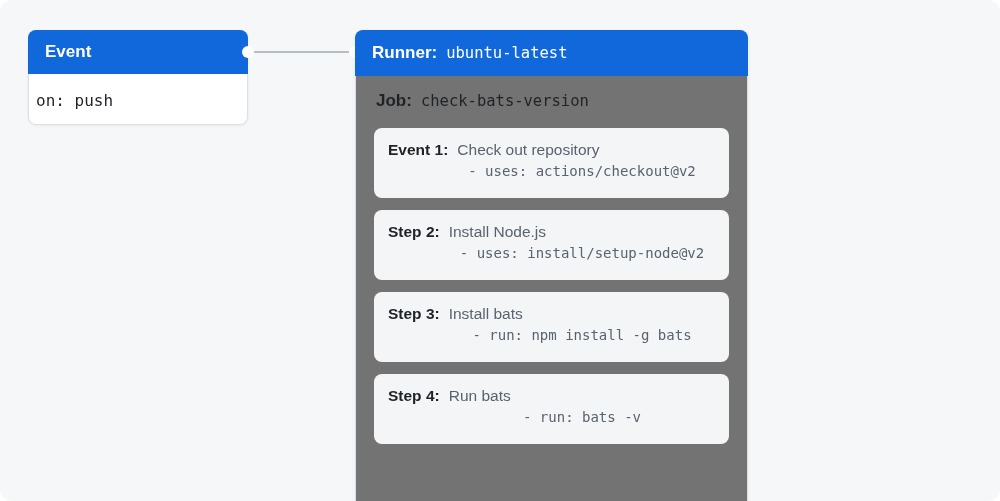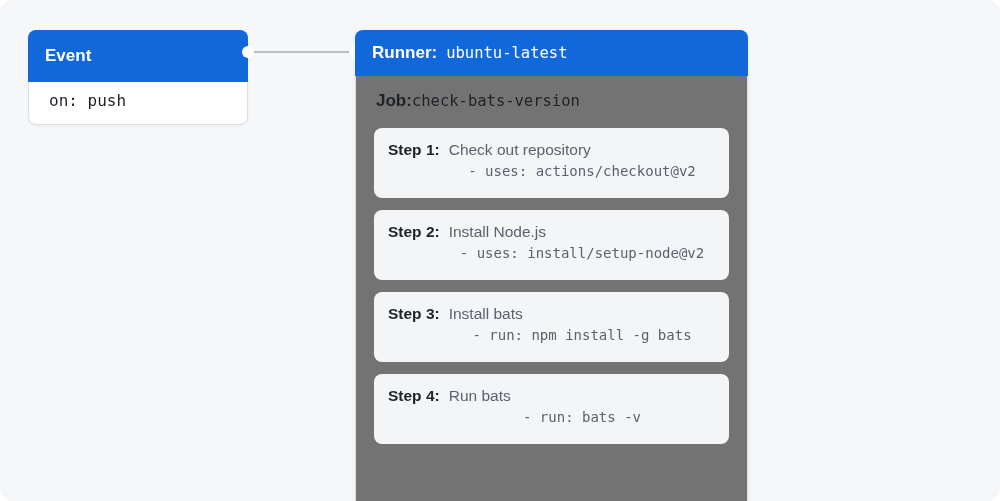--- a/index.html
+++ b/index.html
@@ -25,28 +25,28 @@
   }
   .mono{font-family:"DejaVu Sans Mono","Liberation Mono",monospace;text-align:center;}
 
   
   .event-box{
     position:absolute;left:28px;top:30px;width:220px;height:95px;
     background:#ffffff;border:1px solid var(--box-border);border-radius:8px;
     box-shadow:0 1px 3px rgba(31,35,40,0.06);
   }
   .event-header{
-    position:absolute;left:-1px;top:-1px;right:-1px;height:52px;
+    position:absolute;left:-1px;top:-1px;right:-1px;height:44px;
     background:var(--accent);border-radius:8px 8px 0 0;
     display:flex;align-items:center;padding-left:17px;
   }
   .event-title{color:#ffffff;font-size:17px;font-weight:700;}
   .event-body{
     position:absolute;left:0;top:46px;right:0;bottom:0;
-    display:flex;align-items:center;padding-left:20px;border-radius:18px;
+    display:flex;align-items:center;padding-left:7px;border-radius:18px;
   }
   .event-code{color:var(--text-dark);font-size:16px;}
 
   
   .connector-line{
     position:absolute;left:248px;top:51px;width:107px;height:2px;
     background:var(--connector);
   }
   .connector-dot{
     position:absolute;top:46px;width:12px;height:12px;border-radius:50%;
@@ -66,21 +66,21 @@
     background:var(--accent);border-radius:8px 8px 0 0;
     display:flex;align-items:center;padding-left:17px;gap:9px;
   }
   .runner-label{color:#ffffff;font-size:17px;font-weight:700;}
   .runner-value{color:#ffffff;font-size:15.5px;}
   .runner-body{
     position:absolute;left:0;top:45px;right:0;bottom:0;
     padding:15px 18px 0 18px;
   }
   .job-row{
-    display:flex;align-items:baseline;
+    display:flex;align-items:baseline;gap:9px;
     padding-left:2px;margin-bottom:17px;
   }
   .job-label{color:var(--text-dark);font-size:17px;font-weight:700;}
   .job-value{color:var(--text-dark);font-size:15.5px;}
 
   .step-card{
     background:var(--card-bg);border-radius:8px;
     height:70px;margin-bottom:12px;
     padding:13px 14px 0 14px;
   }
@@ -117,21 +117,21 @@
     </div>
     <div class="runner-body">
 
       <div class="job-row">
         <span class="job-label">Job:</span>
         <span class="job-value mono">check-bats-version</span>
       </div>
 
       <div class="step-card">
         <div class="step-title-row">
-          <span class="step-label">Step 1:</span>
+          <span class="step-label">Event 1:</span>
           <span class="step-desc">Check out repository</span>
         </div>
         <div class="step-code mono">- uses: actions/checkout@v2</div>
       </div>
 
       <div class="step-card">
         <div class="step-title-row">
           <span class="step-label">Step 2:</span>
           <span class="step-desc">Install Node.js</span>
         </div>

